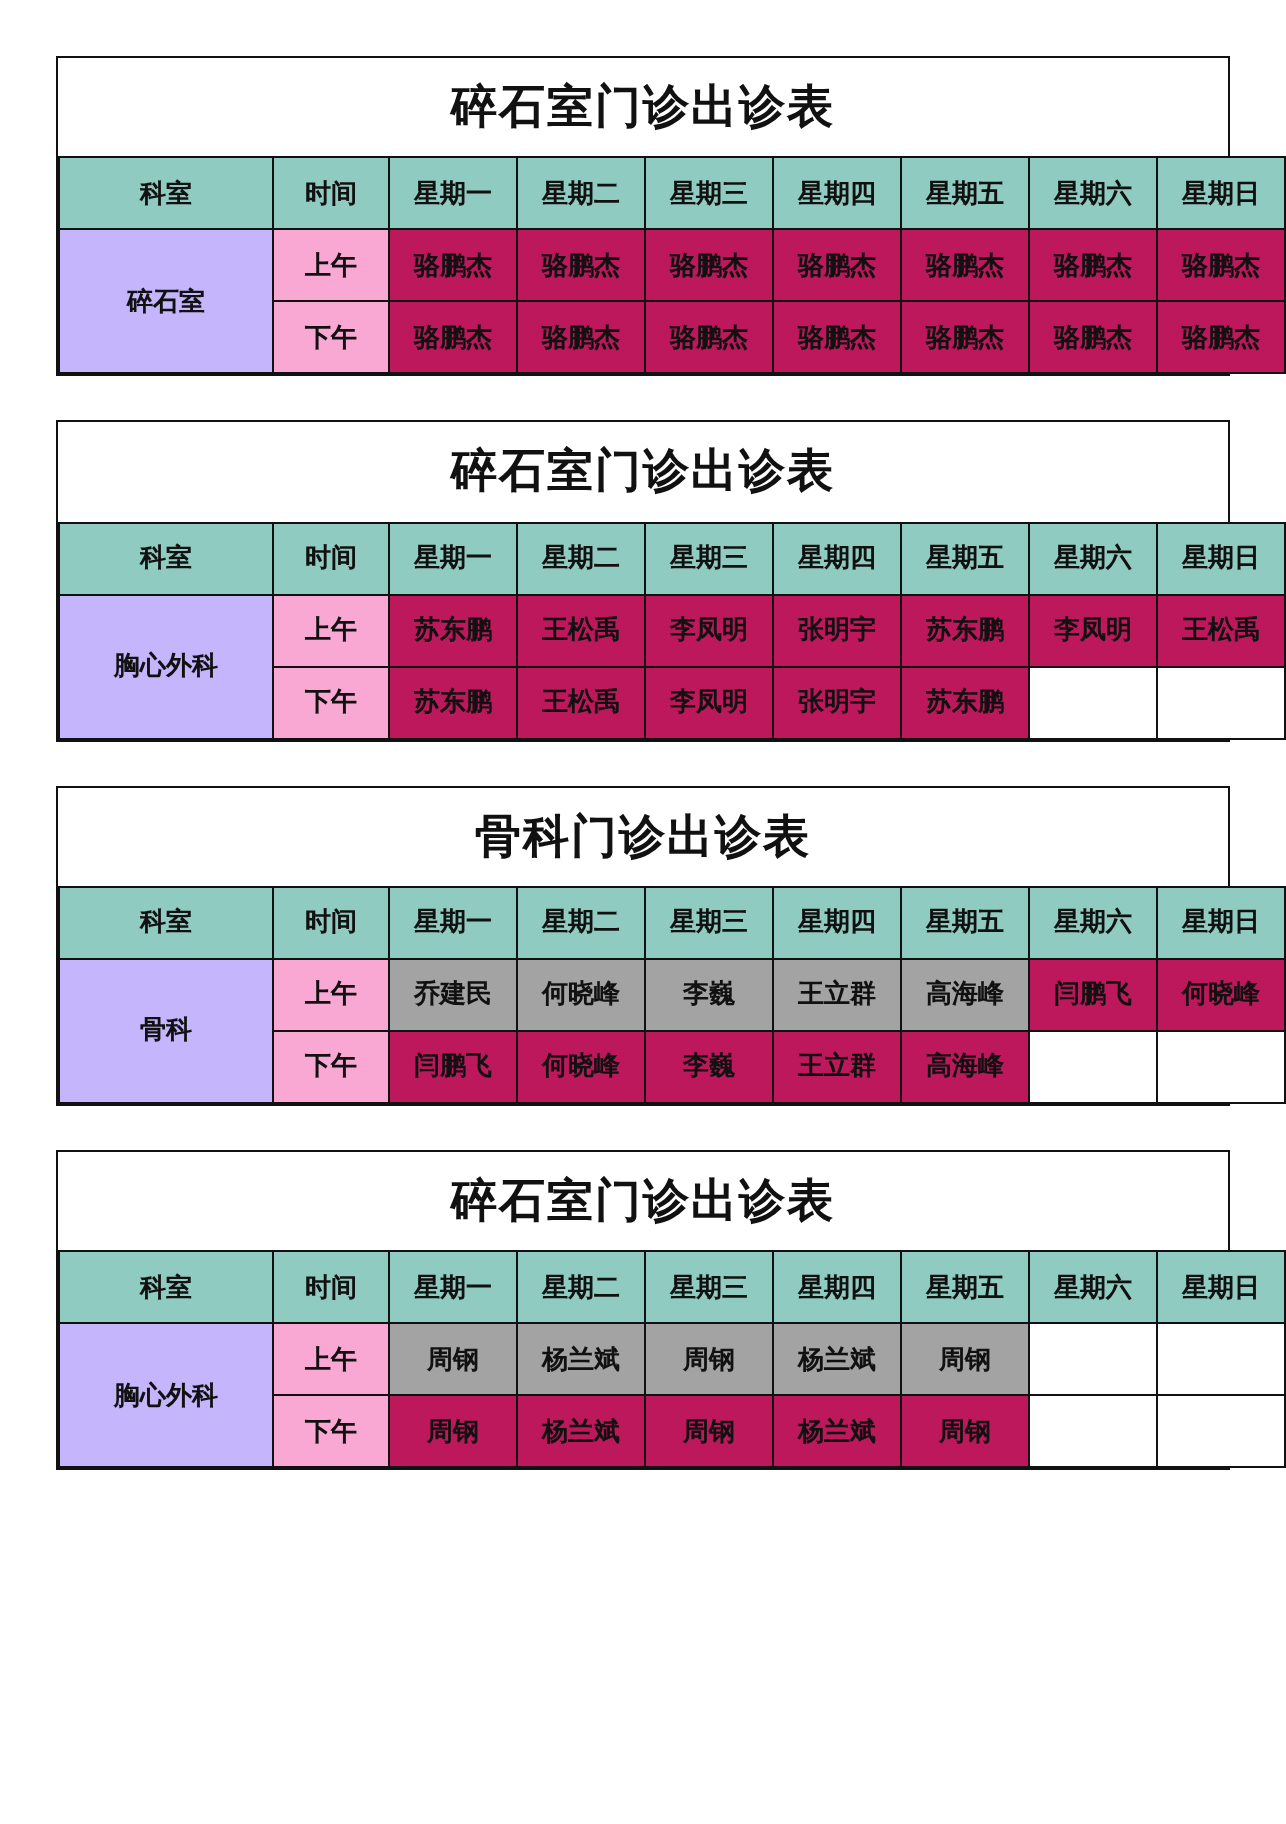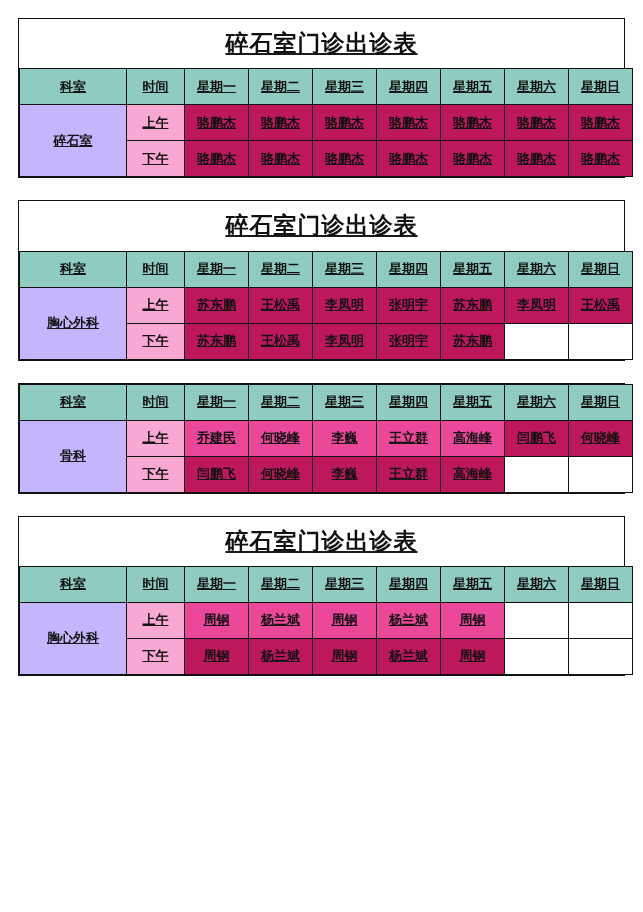--- a/index.html
+++ b/index.html
@@ -11,23 +11,22 @@
     width: 643px;
     height: 912px;
     font-family: "Liberation Sans", sans-serif;
     color: #1a1a1a;
   }
   .page {
     width: 643px;
     height: 832px;
     position: relative;
     box-sizing: border-box;
-    padding: 4px;
+    padding: 14px;
     overflow: hidden;
-    text-decoration: underline;
   }
   .sched-block {
     margin: 0 14px 22px 14px;
     border: 1px solid #111111;
     box-sizing: border-box;
   }
   .sched-block:first-child { margin-top: 14px; }
 
   .sched-title {
     text-align: center;
@@ -68,21 +67,21 @@
     font-size: 14px;
   }
   td.slot {
     background: #f9a8d4;
     font-size: 13.5px;
   }
   td.cell {
     background: #be185d;
   }
   td.cell.shaded {
-    background: #ec4899;
+    background: #a3a3a3;
   }
   td.cell.empty {
     background: #ffffff;
   }
   
   col.c-dept { width: 107px; }
   col.c-slot { width: 58px; }
   col.c-day  { width: 64px; }
 </style>
 </head>
@@ -186,20 +185,21 @@
           <td class="cell">张明宇</td>
           <td class="cell">苏东鹏</td>
           <td class="cell empty"></td>
           <td class="cell empty"></td>
         </tr>
       </tbody>
     </table>
   </div>
 
   <div class="sched-block">
+    <div class="sched-title">骨科门诊出诊表</div>
     <table class="sched">
       <colgroup>
           <col class="c-dept">
           <col class="c-slot">
           <col class="c-day">
           <col class="c-day">
           <col class="c-day">
           <col class="c-day">
           <col class="c-day">
           <col class="c-day">

